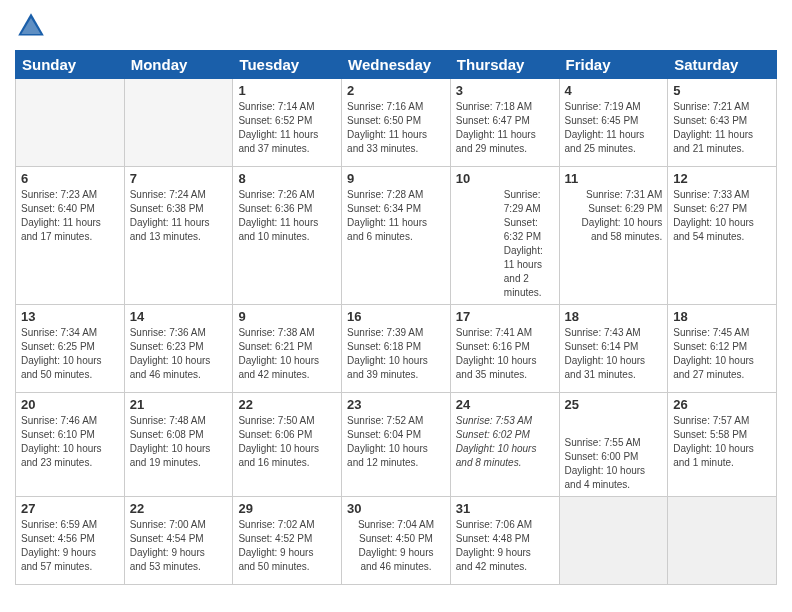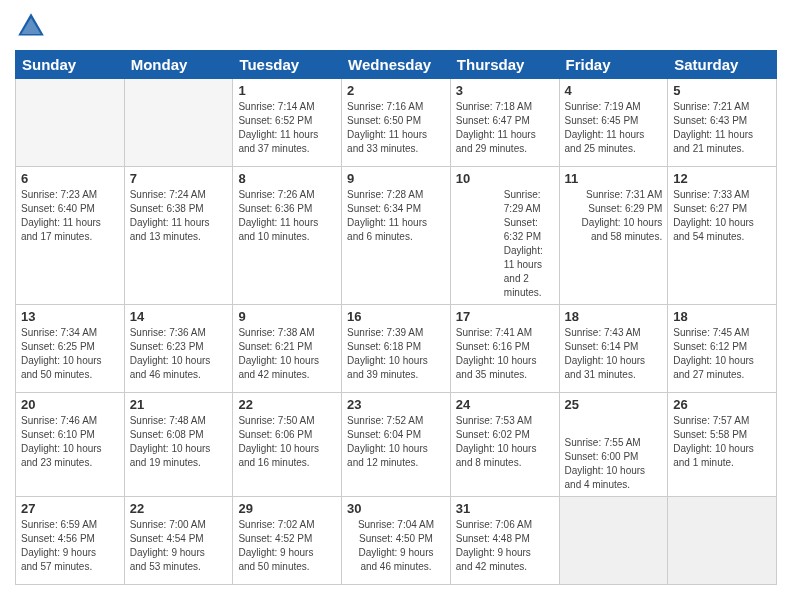--- a/index.html
+++ b/index.html
@@ -300,21 +300,21 @@
           </td>
           <td>
             <span class="day-number">23</span>
             <div class="day-info" style="white-space: pre-line;">Sunrise: 7:52 AM
 Sunset: 6:04 PM
 Daylight: 10 hours
 and 12 minutes.</div>
           </td>
           <td>
             <span class="day-number">24</span>
-            <div class="day-info" style="white-space: pre-line;">Sunrise: 7:53 AM
+            <div class="day-info" style="white-space: pre-line; font-style: italic;">Sunrise: 7:53 AM
 Sunset: 6:02 PM
 Daylight: 10 hours
 and 8 minutes.</div>
           </td>
           <td>
             <span class="day-number">25</span>
             <div class="day-info" style="white-space: pre-line; margin-top: 24px;">Sunrise: 7:55 AM
 Sunset: 6:00 PM
 Daylight: 10 hours
 and 4 minutes.</div>

